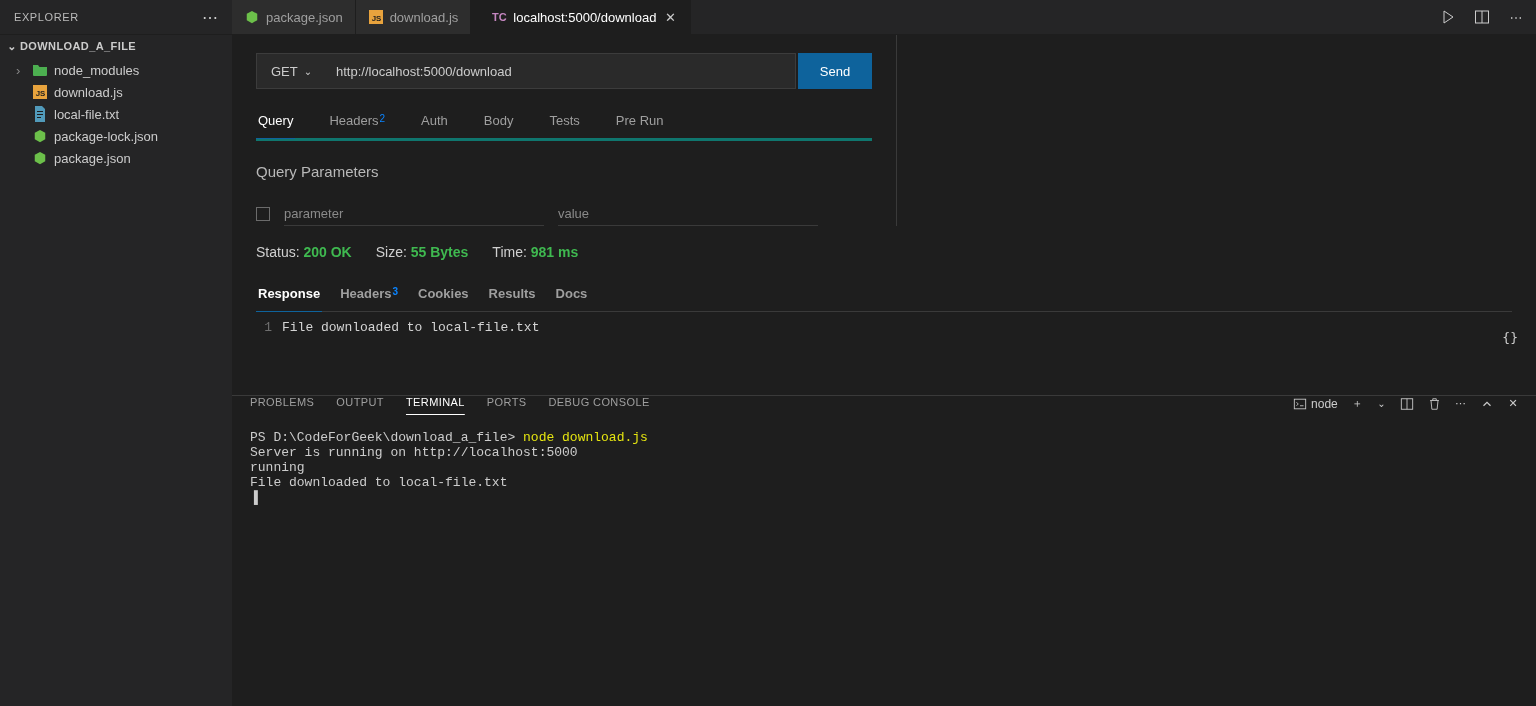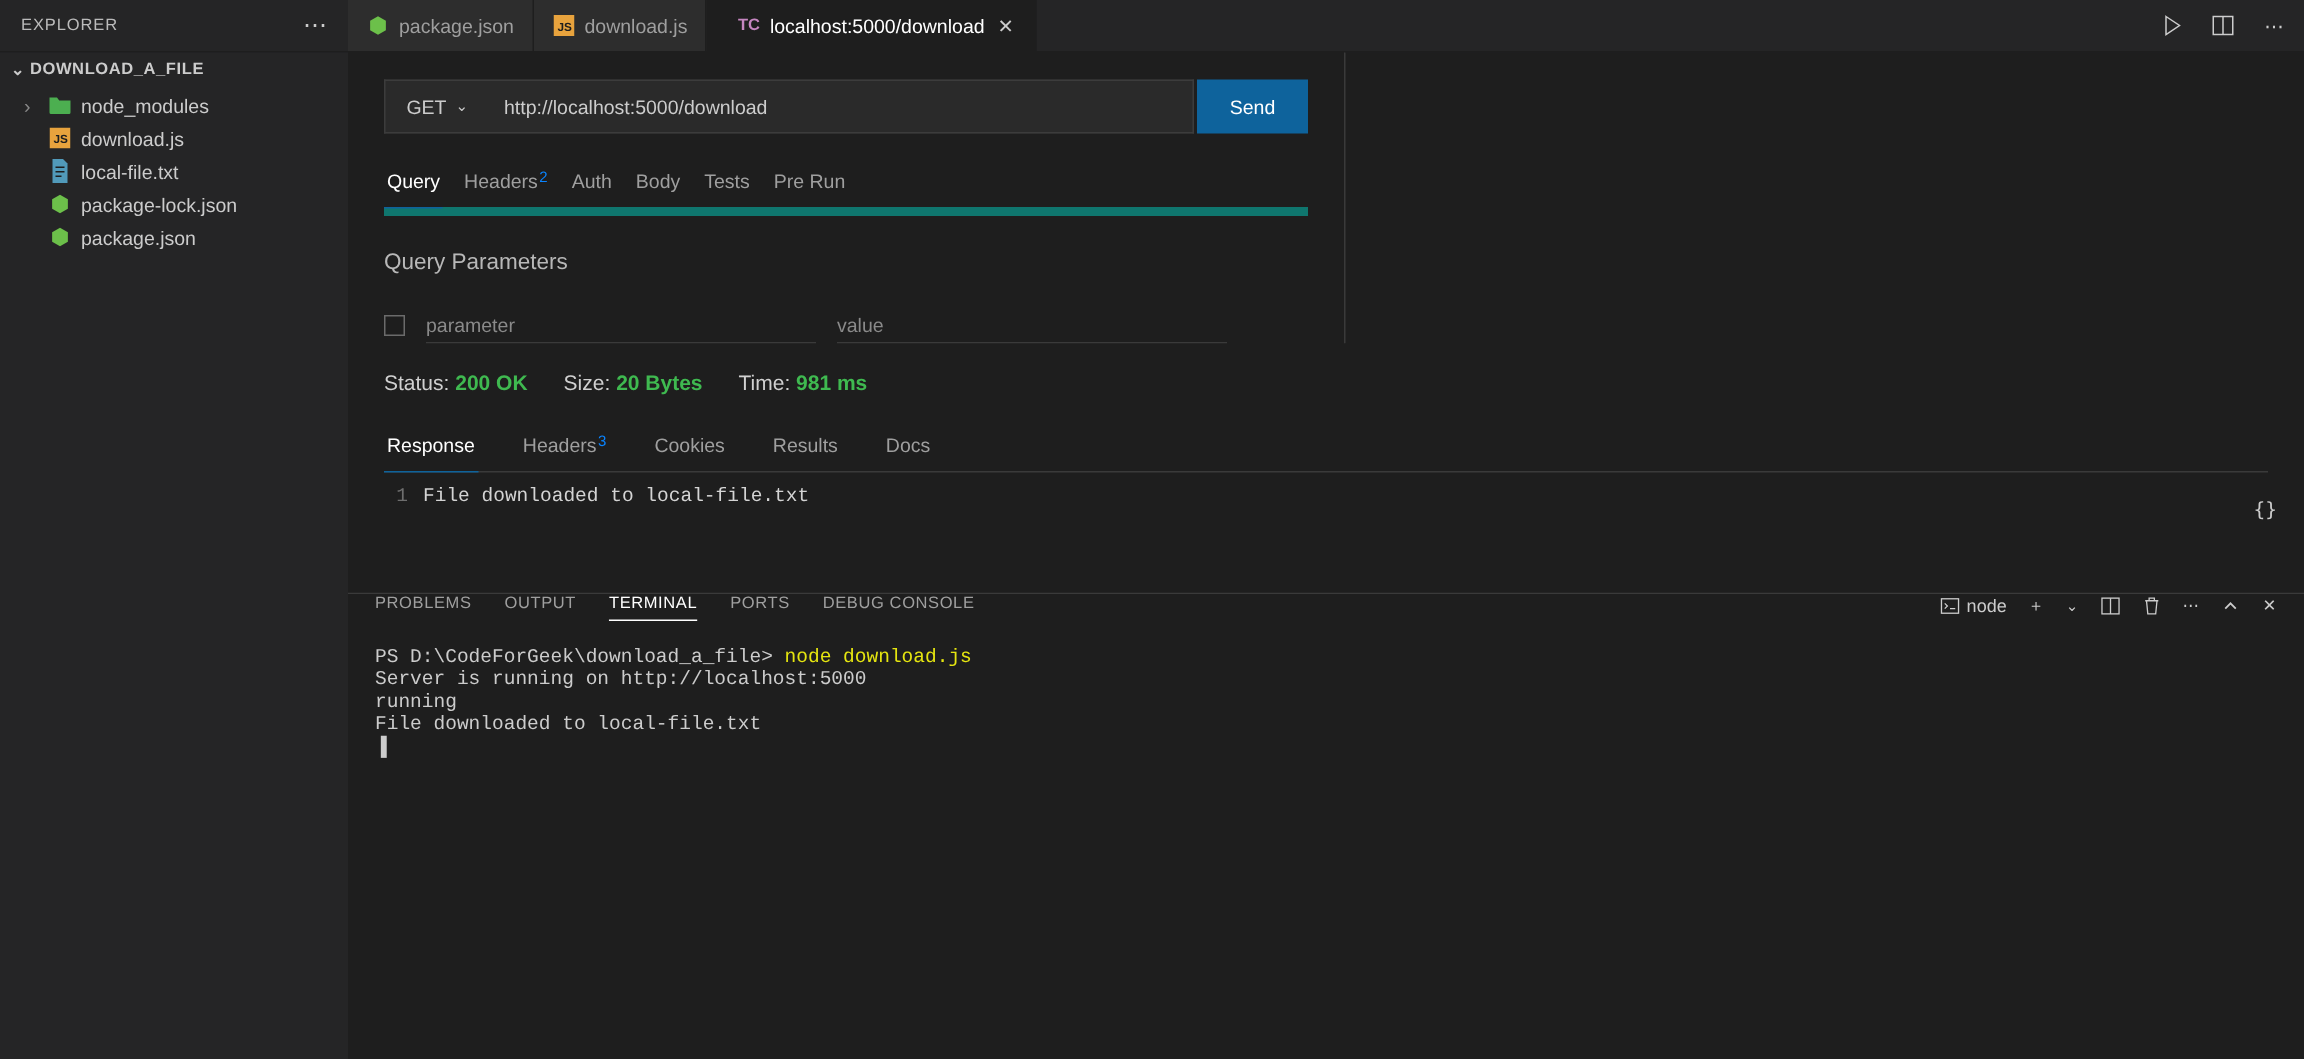--- a/index.html
+++ b/index.html
@@ -107,21 +107,21 @@
     width: 74px;
     background:#0e639c;
     color:#fff;
     display:flex; align-items:center; justify-content:center;
     font-size:13px;
     border:none;
     cursor:pointer;
     margin-left:2px;
   }
 
-  .subtabs { display:flex; gap:12px; margin-top:18px; border-bottom:6px solid #0f766e; }
+  .subtabs { display:flex; gap:32px; margin-top:18px; border-bottom:3px solid #0f766e; }
   .subtab {
     padding: 6px 2px 10px 2px;
     color:#9f9f9f;
     font-size:13px;
     cursor:pointer;
     position:relative;
   }
   .subtab.active { color:#ffffff; }
   .subtab.active::after {
     content:"";
@@ -144,21 +144,21 @@
     font-size:13px;
   }
   .param-input::placeholder { color:#8a8a8a; }
 
   
   .status-row { display:flex; gap:24px; font-size:14px; }
   .status-row .lbl { color:#d0d0d0; }
   .ok-val { color:#3fb950; font-weight:600; }
   .braces-icon { position:absolute; right:18px; top:104px; color:#ccc; font-family: monospace; font-size:13px; cursor:pointer; }
 
-  .res-subtabs { display:flex; gap:28px; margin-top:20px; border-bottom:1px solid #3a3a3a; }
+  .res-subtabs { display:flex; gap:16px; margin-top:20px; border-bottom:1px solid #3a3a3a;font-weight:bold; }
 
   .resp-body {
     display:flex;
     margin-top:8px;
     font-family: Consolas, "Courier New", monospace;
     font-size:13px;
     color:#d4d4d4;
   }
   .line-no { width:26px; text-align:right; color:#6e6e6e; padding-right:10px; }
 
@@ -329,21 +329,21 @@
           <input class="param-input" placeholder="parameter" style="">
           <input class="param-input" placeholder="value" style="">
         </div>
       </div>
 
       <div class="res-pane">
         <div class="status-row">
           <span><span class="lbl">Status:</span>
             <span class="ok-val">200 OK</span></span>
           <span><span class="lbl">Size:</span>
-            <span class="ok-val">20 Bytes</span></span>
+            <span class="ok-val">55 Bytes</span></span>
           <span><span class="lbl">Time:</span>
             <span class="ok-val">981 ms</span></span>
         </div>
 
         <div class="res-subtabs">
           <div class="subtab active">Response</div>
           <div class="subtab">
             <span>Headers</span><span class="badge">3</span>
           </div>
           <div class="subtab">Cookies</div>

